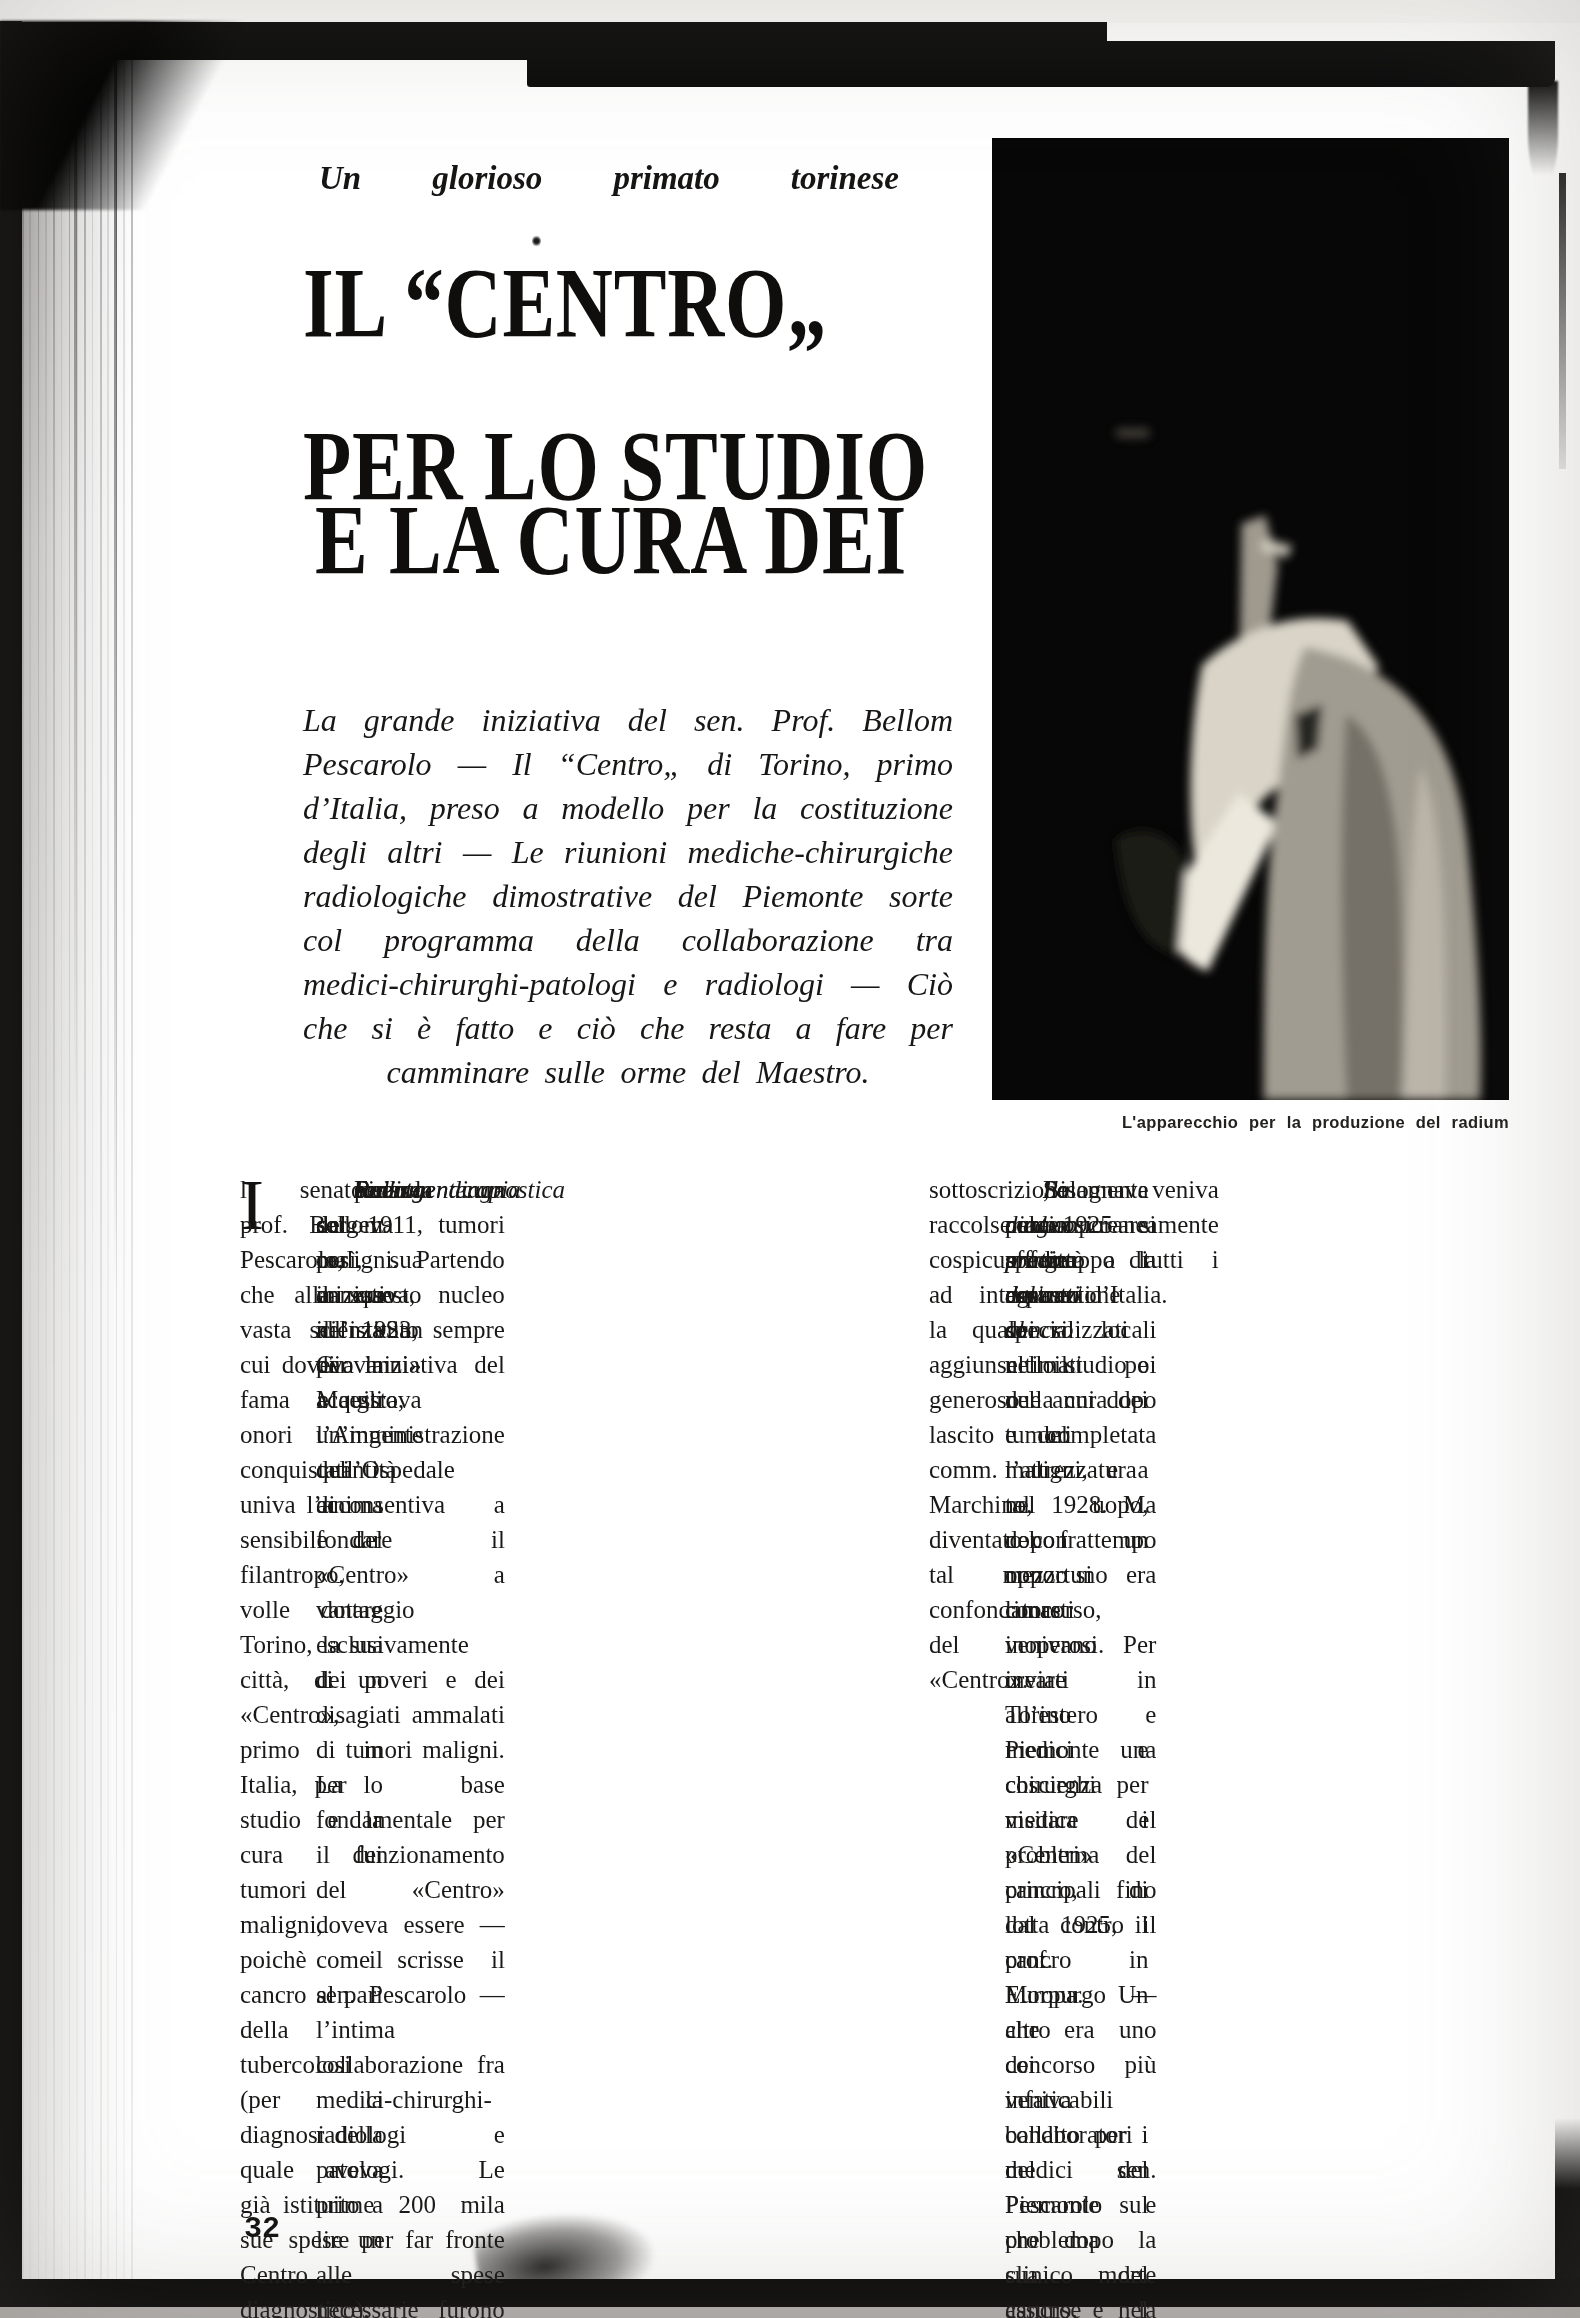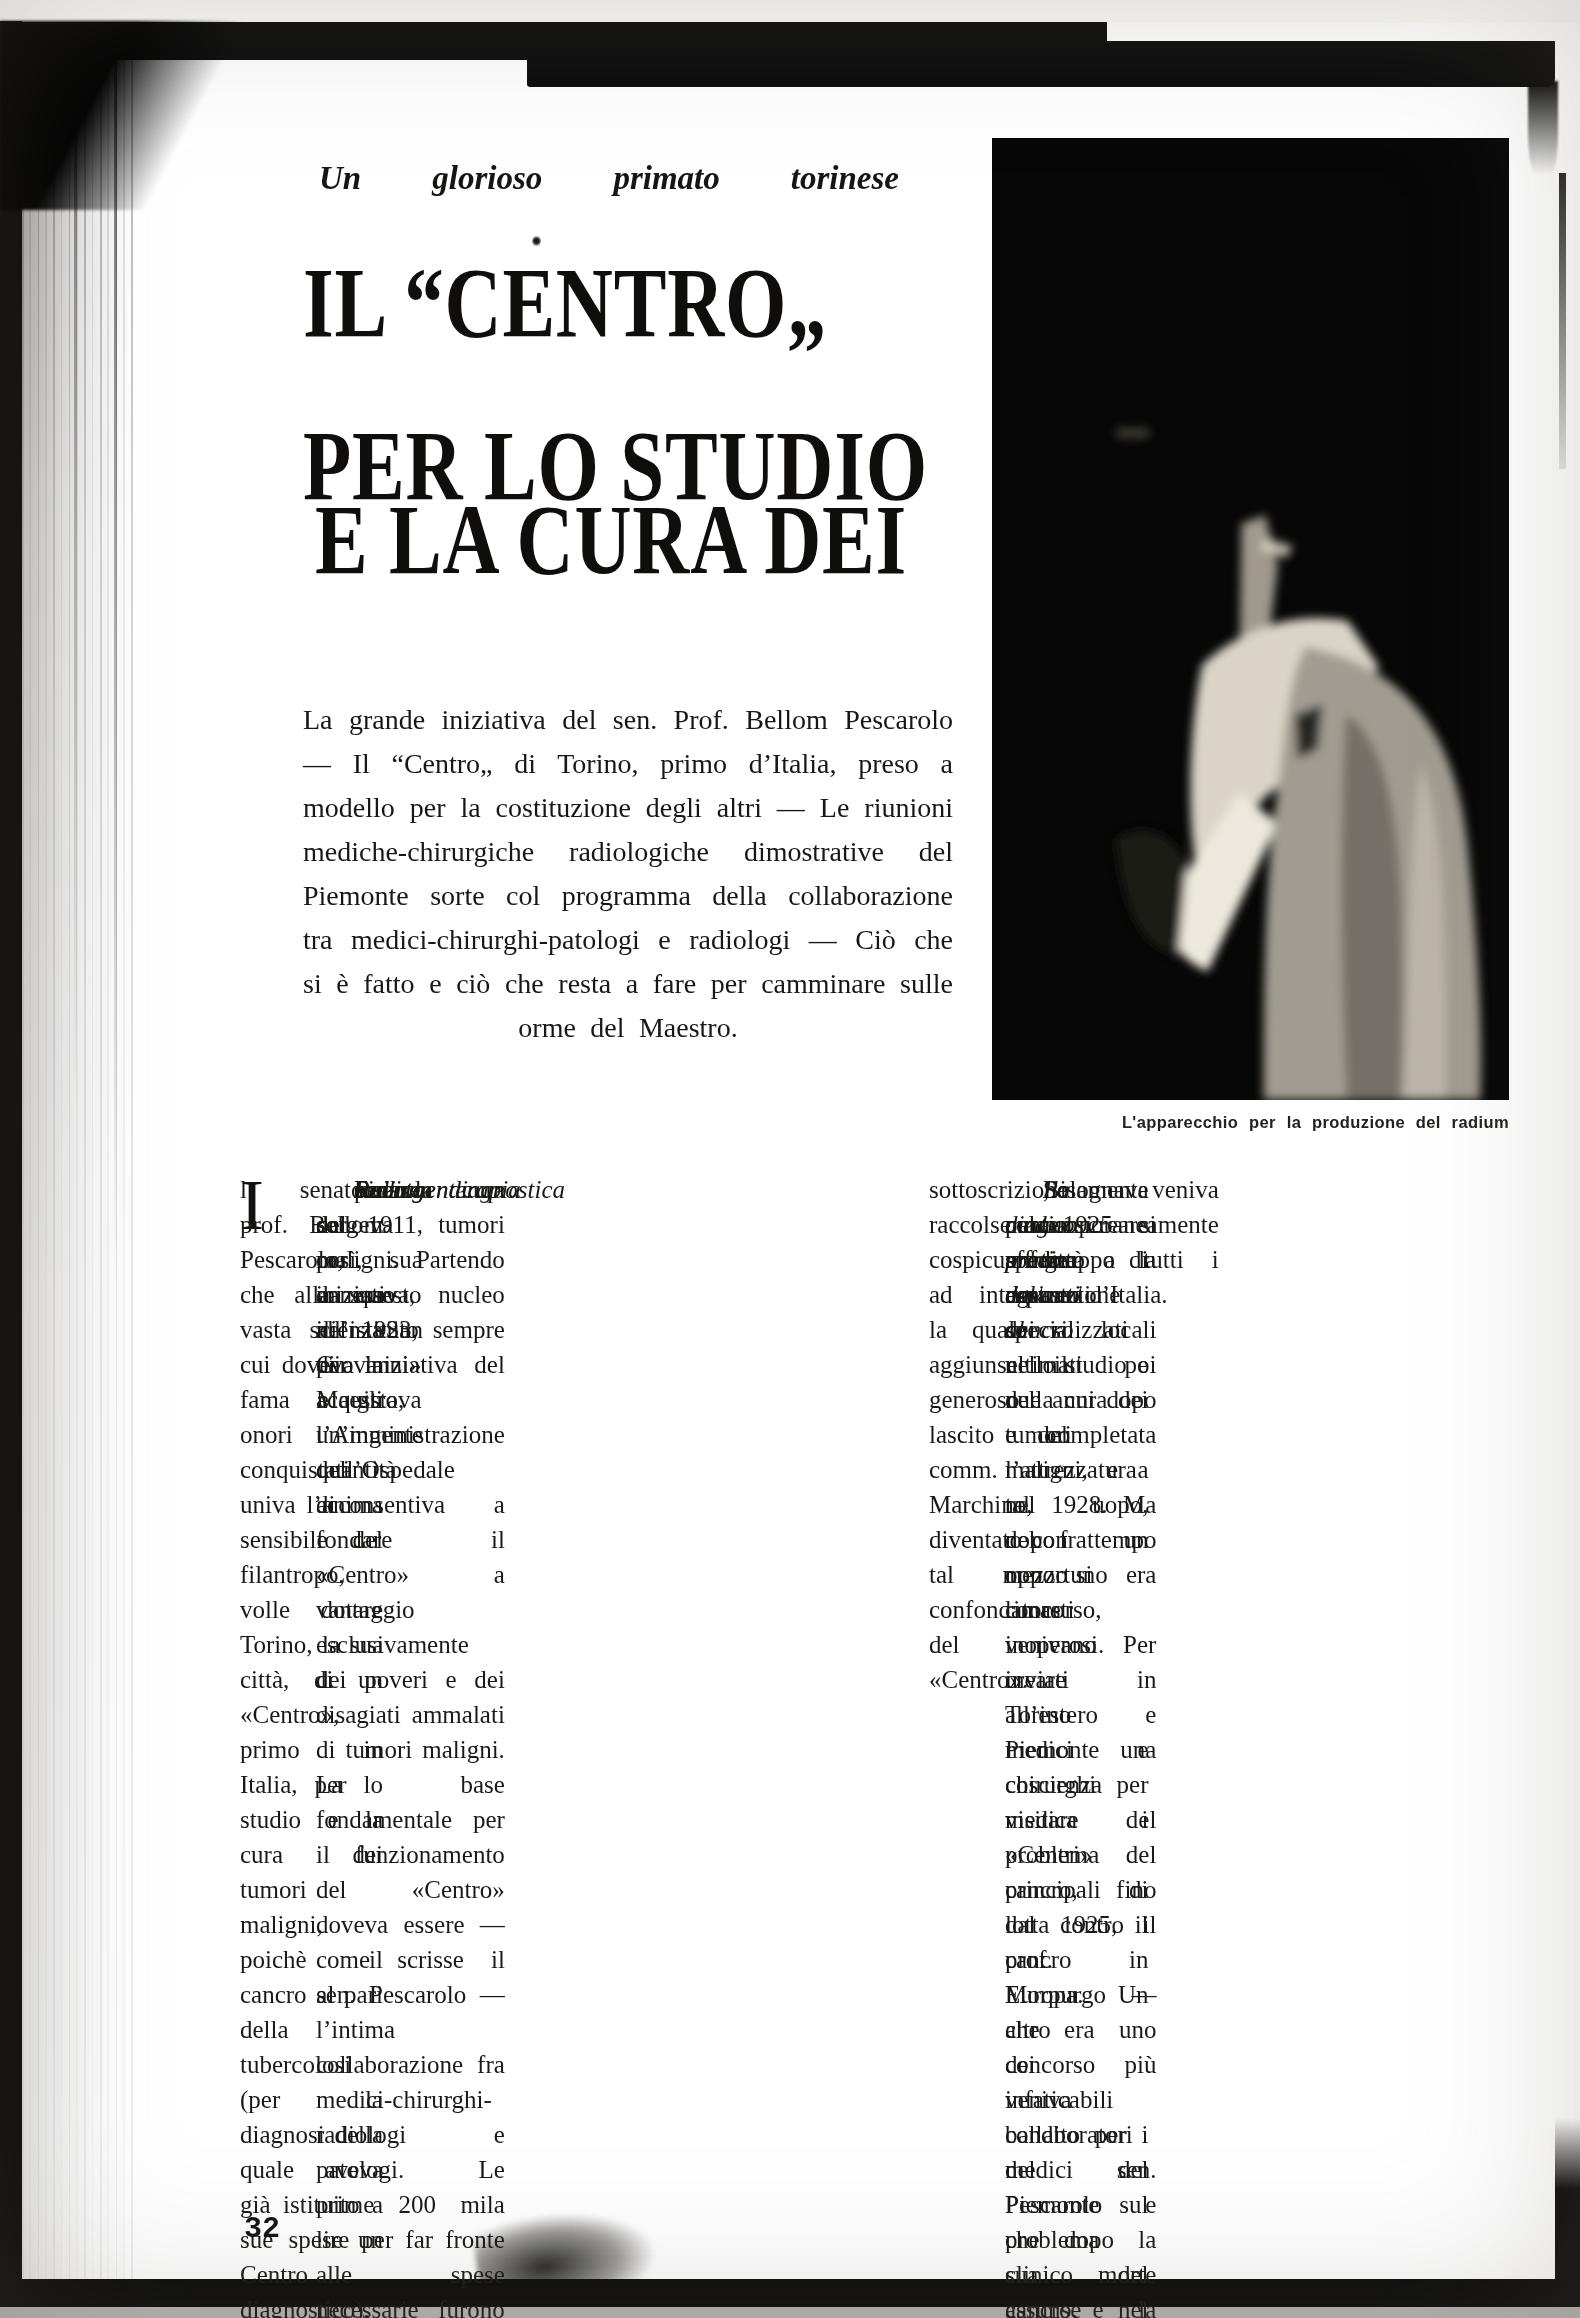--- a/index.html
+++ b/index.html
@@ -41,21 +41,21 @@
     box-shadow:inset 0 0 165px rgba(110,104,96,.28);}
 
   
   .kicker{left:319px;top:160px;width:580px;font-style:italic;font-weight:bold;font-size:33px;
     text-align:justify;text-align-last:justify;color:#161514;}
   .title-line{left:303px;width:629px;height:109px;}
   .title-line>span{display:block;text-align:justify;text-align-last:justify;
     font-weight:bold;font-size:79px;letter-spacing:0.8px;color:#0f0e0d;
     transform:scaleY(1.26);transform-origin:50% 30%;white-space:normal;}
   .tl1{top:254px;} .tl2{top:385px;margin-top:32px;} .tl3{top:491px;margin-left:12px;} .tl4{top:594px;}
-  .standfirst{left:303px;top:698px;width:650px;font-size:28px;line-height:44px;
+  .standfirst{left:303px;top:698px;width:650px;font-style:italic;font-size:32px;line-height:44px;
     text-align:justify;text-align-last:center;word-spacing:7.4px;color:#181716;}
 
   .photo{left:992px;top:138px;width:517px;height:962px;background:#070707;}
   .photo svg{position:absolute;left:0;top:0;}
   .caption{left:992px;top:1113px;width:517px;text-align:right;
     font-family:"Liberation Sans","DejaVu Sans",sans-serif;font-weight:bold;font-size:16.5px;
     letter-spacing:0.4px;word-spacing:5.8px;color:#23221f;}
 
   .col{top:1172px;width:637px;font-size:25px;line-height:35px;text-align:justify;
     word-spacing:2.9px;color:#1a1918;}

